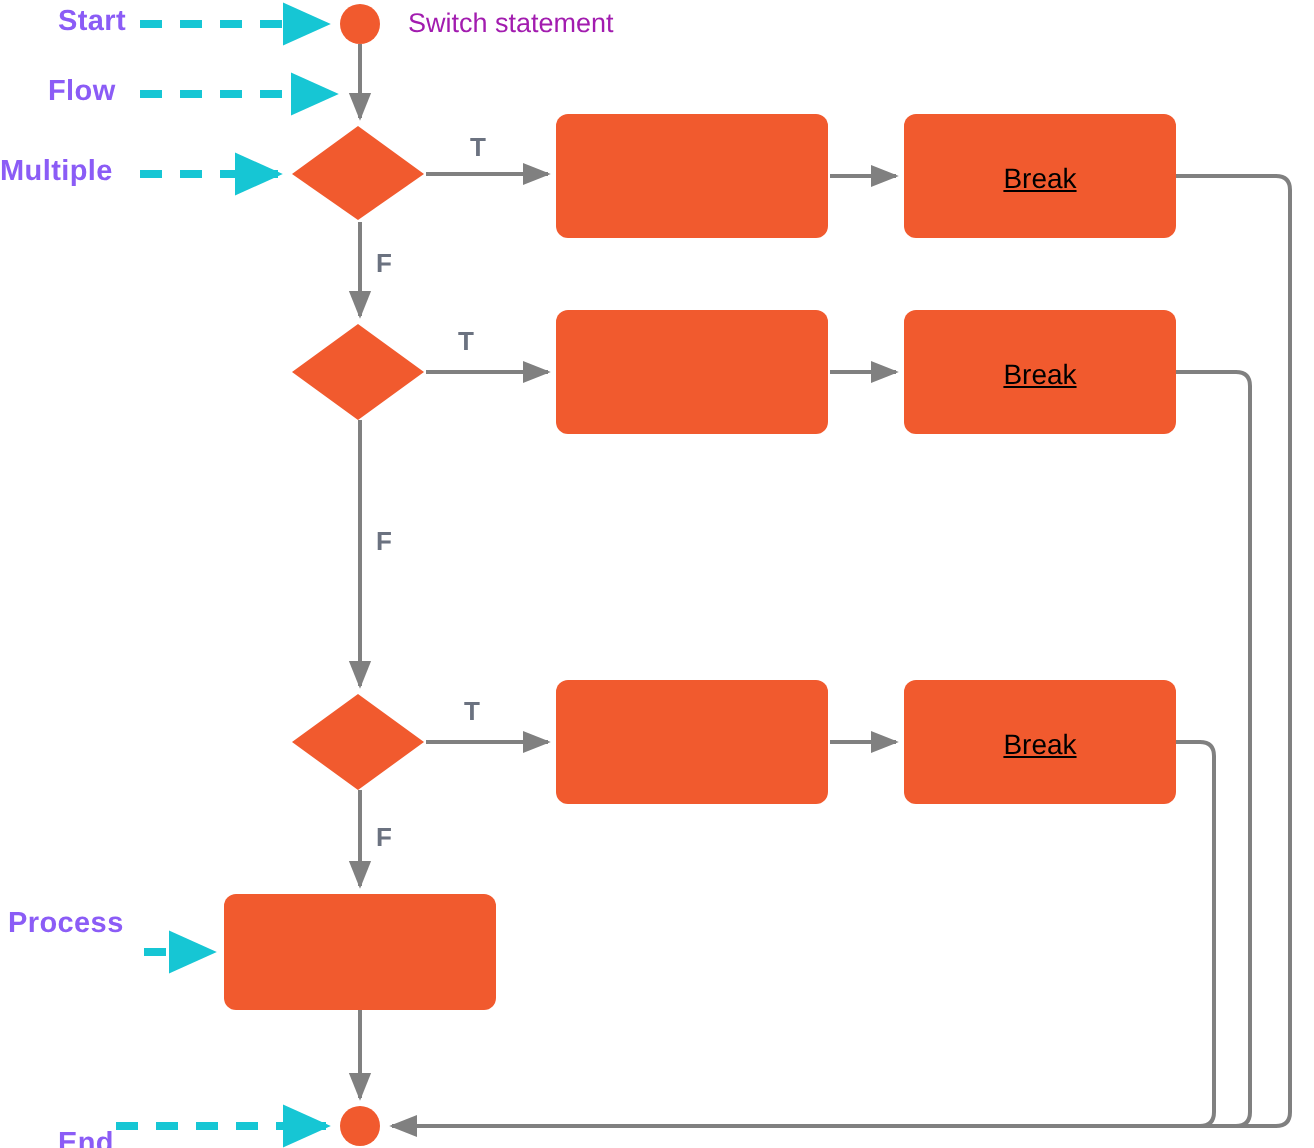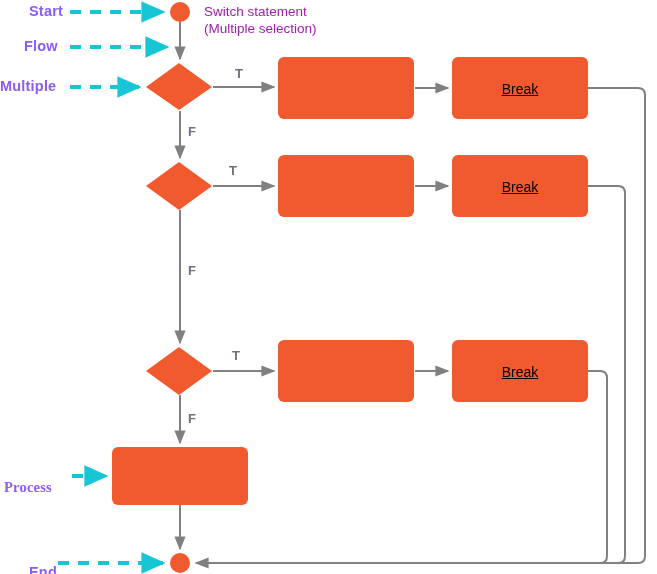--- a/index.html
+++ b/index.html
@@ -113,25 +113,24 @@
     <path d="M 588 371 L 600 371 Q 607 371 607 378 L 607 556 Q 607 563 600 563 L 196 563" fill="none" stroke="#808080" stroke-width="2"></path>
 
     <rect x="112" y="447" width="136" height="58" rx="6" ry="6" fill="#F15A2E"></rect>
     <circle cx="180" cy="12" r="10" fill="#F15A2E"></circle>
     <circle cx="180" cy="563" r="10" fill="#F15A2E"></circle>
   </svg>
 
   <div class="legend-label" style="left:29px; top:3px;">Start</div>
   <div class="legend-label" style="left:24px; top:38px;">Flow</div>
   <div class="legend-label" style="left:0px; top:78px;">Multiple</div>
-  <div class="legend-label" style="left:4px; top:479px;font-family:Liberation Serif, serif;">Process</div>
+  <div class="legend-label" style="left:4px; top:454px;">Process</div>
   <div class="legend-label" style="left:29px; top:564px;text-align:center;">End</div>
 
   <div class="caption" style="left:204px; top:3px;">Switch statement</div>
-  <div class="caption" style="left:204px; top:20px;">(Multiple selection)</div>
 
   <div class="branch-label" style="left:235px; top:66px;">T</div>
   <div class="branch-label" style="left:188px; top:124px;">F</div>
 
   <div class="branch-label" style="left:229px; top:163px;">T</div>
   <div class="branch-label" style="left:188px; top:263px;">F</div>
 
   <div class="branch-label" style="left:232px; top:348px;">T</div>
   <div class="branch-label" style="left:188px; top:411px;">F</div>
 

